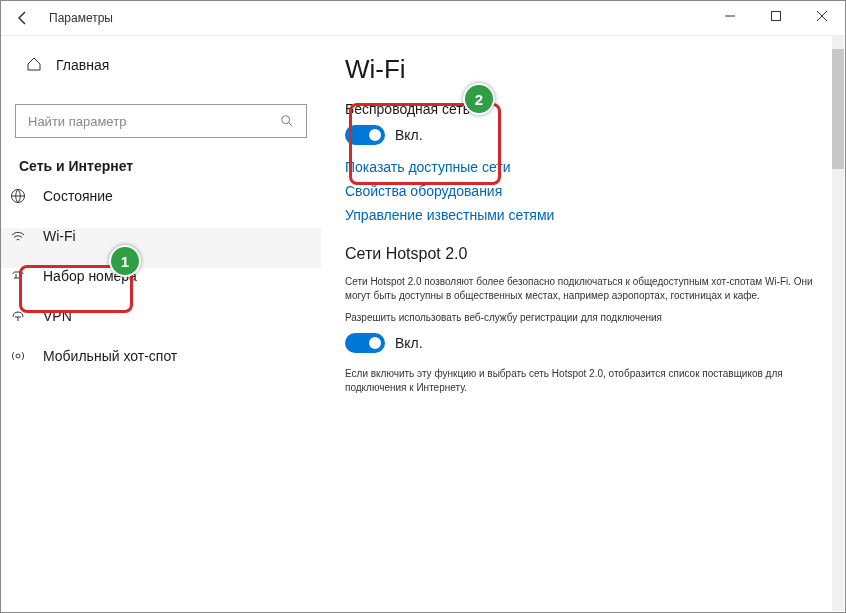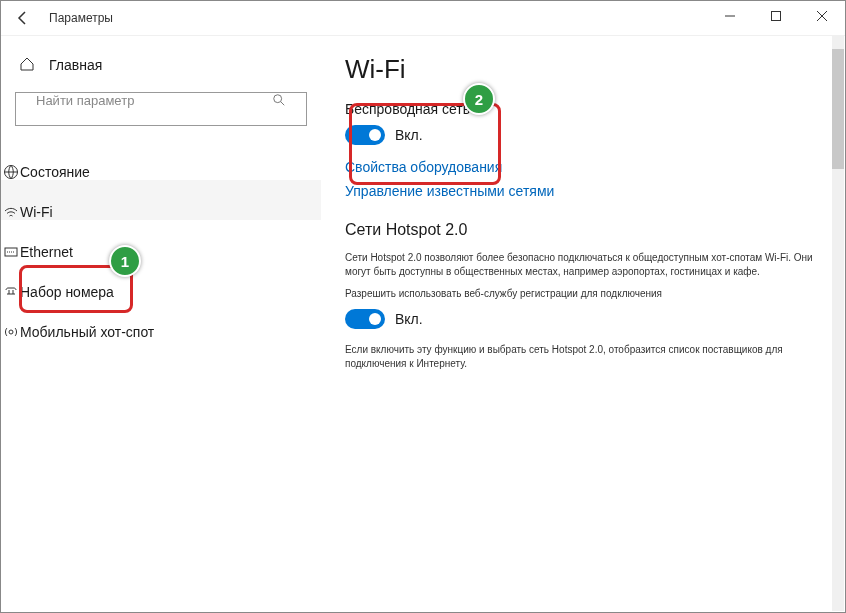--- a/index.html
+++ b/index.html
@@ -4,25 +4,25 @@
 <style>
 html,body{margin:0;padding:0;font-family:"Segoe UI",Arial,sans-serif;font-size:14px;color:#1a1a1a;background:#fff;width:846px;height:613px;overflow:hidden}
 .window{width:846px;height:613px;border:1px solid #888;box-sizing:border-box;position:relative;display:flex;flex-direction:column}
 .titlebar{height:34px;display:flex;align-items:center;padding:0 8px;border-bottom:1px solid #f0f0f0}
 .back{width:28px;height:28px;display:flex;align-items:center;justify-content:center}
 .title{margin-left:12px;font-size:12px;color:#333}
 .wctrls{position:absolute;top:0;right:0;display:flex}
 .wbtn{width:46px;height:30px;display:flex;align-items:center;justify-content:center;color:#333}
 .body{flex:1;display:flex;overflow:hidden}
 .sidebar{width:320px;box-sizing:border-box;padding:10px 0 0 0;overflow-y:auto}
-.home{display:flex;align-items:center;height:38px;padding:0 18px;gap:14px}
-.search{margin:8px 14px 14px 14px;height:32px;border:1px solid #999;display:flex;align-items:flex-start;padding:0 20px;color:#666}
+.home{display:flex;align-items:center;height:38px;padding:0 25px;gap:14px}
+.search{margin:20px 14px 14px 14px;height:32px;border:1px solid #999;display:flex;align-items:center;padding:0 12px;color:#666}
 .search span{flex:1;font-size:13px;color:#888}
 .section{font-weight:600;padding:6px 18px 14px 18px;font-size:14px}
-.item{display:flex;align-items:flex-end;height:40px;padding:0 1px;position:relative}
+.item{display:flex;align-items:flex-start;height:40px;padding:0 8px;gap:16px;position:relative}
 .item .icn{width:18px;display:flex;justify-content:center}
 .item.sel{background:#f5f5f5}
 .main{flex:1;padding:14px 24px;overflow-y:auto;box-sizing:border-box;position:relative}
 h1{font-weight:400;font-size:26px;margin:4px 0 16px 0}
 h2{font-weight:400;font-size:16px;margin:22px 0 12px 0}
 .sub{font-size:14px;margin:0 0 8px 0}
 .toggle{display:flex;align-items:center;gap:10px;margin:6px 0 14px 0}
 .switch{width:40px;height:20px;border-radius:10px;background:#0078d7;position:relative}
 .switch::after{content:"";width:12px;height:12px;background:#fff;border-radius:50%;position:absolute;top:4px;right:4px}
 .link{color:#0066bb;margin:8px 0;display:block}
@@ -70,20 +70,21 @@
             </svg></span>
         <span>Главная</span>
       </div>
       <div class="search">
         <span>Найти параметр</span>
         <svg width="14" height="14" viewBox="0 0 16 16">
             <circle cx="6.5" cy="6.5" r="4.5" stroke="#666" fill="none"></circle>
             <path d="M10 10l4 4" stroke="#666"></path>
           </svg>
       </div>
+      <div class="section">Сеть и Интернет</div>
 
       <div class="item">
         <span class="icn">
             <svg width="16" height="16">
               <circle cx="8" cy="8" r="6.5" stroke="#333" fill="none"></circle>
               <path d="M1.5 8h13M8 1.5c3 3 3 10 0 13M8 1.5c-3 3-3 10 0 13" stroke="#333" fill="none"></path>
             </svg>
           </span>
         <span>Состояние</span>
       </div>
@@ -91,52 +92,52 @@
         <span class="icn">
             <svg width="16" height="16">
               <path d="M2 7c3.5-3.5 8.5-3.5 12 0M4 9.5c2.2-2.2 5.8-2.2 8 0M6.5 12c.8-.8 2.2-.8 3 0" stroke="#333" fill="none"></path>
             </svg>
           </span>
         <span>Wi-Fi</span>
       </div>
       <div class="item">
         <span class="icn">
             <svg width="16" height="16">
-              <rect x="2" y="4" width="12" height="8" stroke="#333" fill="none"></rect>
-              <path d="M4 8h1M6 8h1M8 8h1M10 8h1" stroke="#333"></path>
+              <path d="M3 6c0-1 1-2 2-2h6c1 0 2 1 2 2M4 10h8M6 6v4M10 6v4" stroke="#333" fill="none"></path>
             </svg>
           </span>
-        <span>Ethernet</span>
+        <span>Набор номера</span>
       </div>
       <div class="item">
         <span class="icn">
             <svg width="16" height="16">
-              <path d="M3 6c0-1 1-2 2-2h6c1 0 2 1 2 2M4 10h8M6 6v4M10 6v4" stroke="#333" fill="none"></path>
+              <path d="M3 9c0-3 2-5 5-5s5 2 5 5M5 9h6M8 9v4" stroke="#333" fill="none"></path>
             </svg>
           </span>
-        <span>Набор номера</span>
+        <span>VPN</span>
       </div>
       <div class="item">
         <span class="icn">
             <svg width="16" height="16">
               <circle cx="8" cy="8" r="2" stroke="#333" fill="none"></circle>
               <path d="M4 4c-2 2-2 6 0 8M12 4c2 2 2 6 0 8" stroke="#333" fill="none"></path>
             </svg>
           </span>
         <span>Мобильный хот-спот</span>
       </div>
     </div>
 
     <div class="main">
       <h1>Wi-Fi</h1>
       <div class="sub">Беспроводная сеть</div>
       <div class="toggle">
         <div class="switch"></div>
         <span>Вкл.</span>
       </div>
+      <a class="link">Показать доступные сети</a>
       <a class="link">Свойства оборудования</a>
       <a class="link">Управление известными сетями</a>
 
       <h2>Сети Hotspot 2.0</h2>
       <p class="para">Сети Hotspot 2.0 позволяют более безопасно подключаться к общедоступным хот-спотам Wi-Fi. Они могут быть доступны в общественных местах, например аэропортах, гостиницах и кафе.</p>
       <p class="para">Разрешить использовать веб-службу регистрации для подключения</p>
       <div class="toggle">
         <div class="switch"></div>
         <span>Вкл.</span>
       </div>

